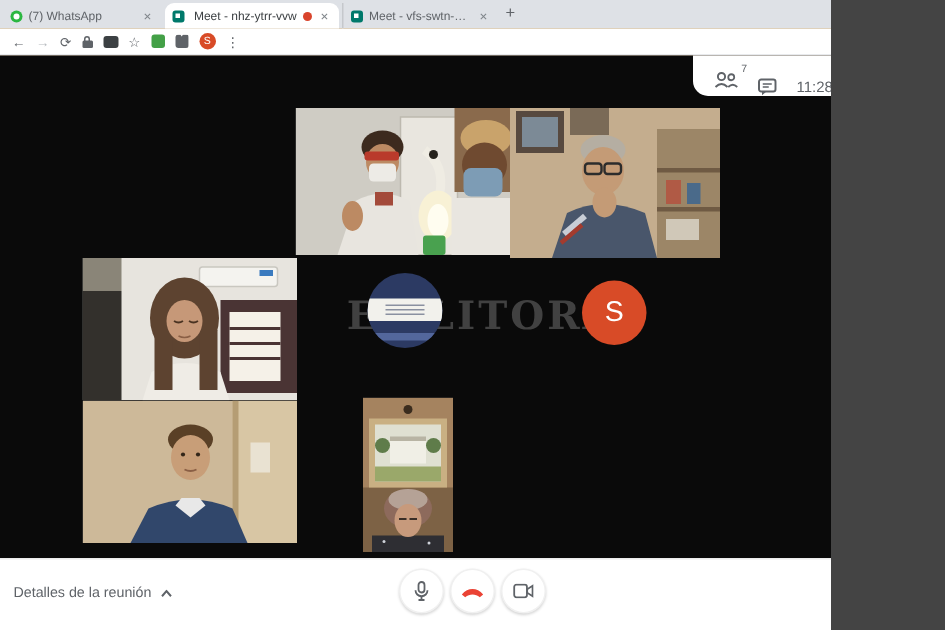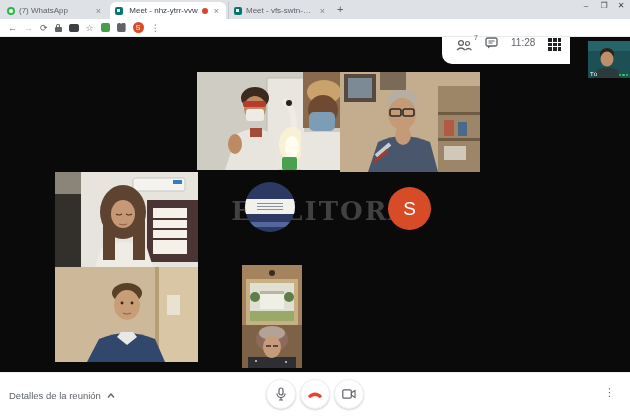--- a/index.html
+++ b/index.html
@@ -1,17 +1,17 @@
 <!DOCTYPE html>
 <html><head>
 <meta charset="utf-8">
 <style>
   * { margin:0; padding:0; box-sizing:border-box; }
   body { font-family:"Liberation Sans", sans-serif; background:#444; }
-  .screen { position:relative; width:630px; height:420px; overflow:hidden; background:#a16207; }
+  .screen { position:relative; width:554px; height:420px; overflow:hidden; background:#a16207; }
 
   
   .tabbar { position:absolute; left:0; top:0; width:630px; height:19px; background:#dee1e6; }
   .tab { position:absolute; top:2px; height:17px; display:flex; align-items:center; gap:4px;
          padding:0 5px; font-size:8px; color:#5f6368; }
   .tab.active { background:#fff; border-radius:6px 6px 0 0; color:#3c4043;text-align:right; }
   .tab .title { flex:1; white-space:nowrap; overflow:hidden; text-overflow:ellipsis; }
   .tab .x { font-size:9px; color:#80868b; padding:0 2px; }
   .fav { width:8px; height:8px; border-radius:50%; flex:0 0 auto; position:relative; }
   .fav.wa { background:#2bb741; }
@@ -52,22 +52,22 @@
               justify-content:center; }
   .avatar-logo { position:absolute; left:245px; top:145px; width:50px; height:50px; border-radius:50%;
                  background:#2c3a63; overflow:hidden; }
   .avatar-logo .band { position:absolute; left:0; top:17px; width:50px; height:15px; background:#f2f1ec; }
   .avatar-logo .band i { display:block; height:1px; background:#8a90a0; margin:2px 12px 0 12px; }
   .avatar-logo .band i.w1 { margin-top:4px; }
   .avatar-logo .emblem { position:absolute; left:23px; top:19px; width:4px; height:3px; background:#5a6480; }
   .avatar-logo .band2 { position:absolute; left:0; bottom:5px; width:50px; height:5px; background:#53679c; }
 
   
-  .meetstrip { position:absolute; left:442px; top:0; width:128px; height:27px; background:#fff;
-               border-radius:0 0 0 10px; display:flex; align-items:flex-start; gap:13px; padding:0 6px 0 14px; }
+  .meetstrip { position:absolute; left:462px; top:0; width:128px; height:27px; background:#fff;
+               border-radius:0 0 0 10px; display:flex; align-items:flex-end; gap:13px; padding:0 6px 0 14px; }
   .clock { font-size:10px; color:#5f6368; }
   .pplwrap { position:relative; }
   .pplcount { position:absolute; right:-6px; top:-3px; font-size:7px; color:#5f6368; }
   .gridicon { width:13px; height:13px; align-self:flex-start; margin-top:1px;
               display:grid; grid-template-columns:repeat(3,1fr); gap:1px; }
   .gridicon i { background:#202124; }
 
   
   .selfview { position:absolute; left:588px; top:4px; width:42px; height:37px; overflow:hidden; }
   .selfview .lbl { position:absolute; left:2px; bottom:1px; font-size:6px; color:#fff; }

